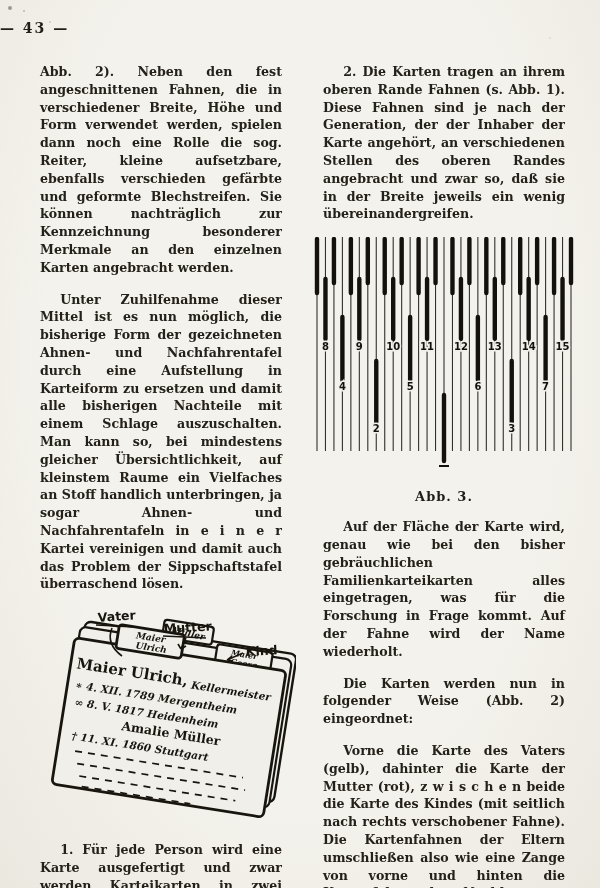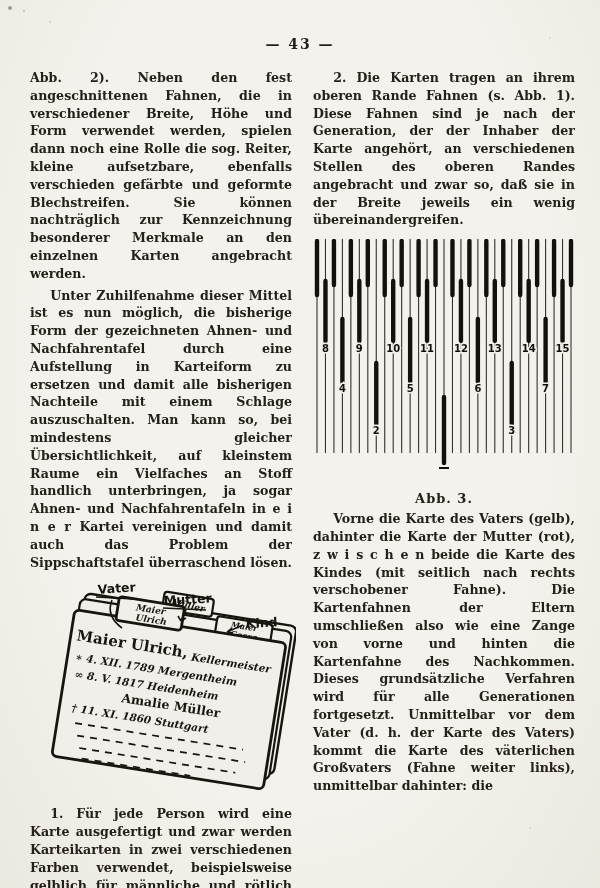--- a/index.html
+++ b/index.html
@@ -12,31 +12,30 @@
     color:#211e17;
   }
   .scan-noise{
     position:absolute;top:6px;left:8px;width:4px;height:4px;border-radius:50%;
     background:rgba(60,55,45,.45);
     box-shadow:14px 3px 0 -1px rgba(60,55,45,.30), 40px 14px 0 -1px rgba(60,55,45,.18),
                120px 560px 0 -1px rgba(60,55,45,.15), 540px 30px 0 -1px rgba(60,55,45,.12),
                520px 820px 0 -1px rgba(60,55,45,.12);
   }
   .page-header{
-    text-align:center;
     font-size:14px;font-weight:bold;
-    padding-top:36px;letter-spacing:2px;
+    padding-top:20px;letter-spacing:2px;
   }
   .columns{
     display:flex;gap:13px;
     padding:13px 26px 0 26px;
   }
   .col{flex:0 0 270px;width:270px;}
   p.bt{
-    margin:4px;
+    margin:14px;
     font-size:12.6px;font-weight:700;
     line-height:17.8px;
     text-align:justify;
     color:#24201a;
   }
   p.indent{text-indent:1.6em;}
   figure{margin:0;text-align:center;}
   .fig2-wrap{margin:8px 0 6px 0;}
   .fig3-wrap{margin:10px 0 4px 0;}
   .fig-caption{
@@ -194,15 +193,17 @@
           <line x1="173.33333333333334" y1="2" x2="173.33333333333334" y2="56" stroke="#14110c" stroke-width="4.4" stroke-linecap="round"></line>
           <line x1="190.26666666666668" y1="2" x2="190.26666666666668" y2="46" stroke="#14110c" stroke-width="4.4" stroke-linecap="round"></line>
           <line x1="207.2" y1="2" x2="207.2" y2="56" stroke="#14110c" stroke-width="4.4" stroke-linecap="round"></line>
           <line x1="224.13333333333333" y1="2" x2="224.13333333333333" y2="46" stroke="#14110c" stroke-width="4.4" stroke-linecap="round"></line>
           <line x1="241.06666666666666" y1="2" x2="241.06666666666666" y2="56" stroke="#14110c" stroke-width="4.4" stroke-linecap="round"></line>
           <line x1="258" y1="2" x2="258" y2="46" stroke="#14110c" stroke-width="4.4" stroke-linecap="round"></line>
         </svg>
       <figcaption class="fig-caption">Abb. 3.</figcaption>
     </figure>
 
+    <p class="bt indent">Auf der Fläche der Karte wird, genau wie bei den bisher gebräuchlichen Familienkarteikarten alles eingetragen, was für die Forschung in Frage kommt. Auf der Fahne wird der Name wiederholt.</p>
+    <p class="bt indent">Die Karten werden nun in folgender Weise (Abb. 2) eingeordnet:</p>
     <p class="bt indent">Vorne die Karte des Vaters (gelb), dahinter die Karte der Mutter (rot), z w i s c h e n beide die Karte des Kindes (mit seitlich nach rechts verschobener Fahne). Die Kartenfahnen der Eltern umschließen also wie eine Zange von vorne und hinten die Kartenfahne des Nachkommen. Dieses grundsätzliche Verfahren wird für alle Generationen fortgesetzt. Unmittelbar vor dem Vater (d. h. der Karte des Vaters) kommt die Karte des väterlichen Großvaters (Fahne weiter links), unmittelbar dahinter: die</p>
   </div>
 </div>
 
 </body></html>

